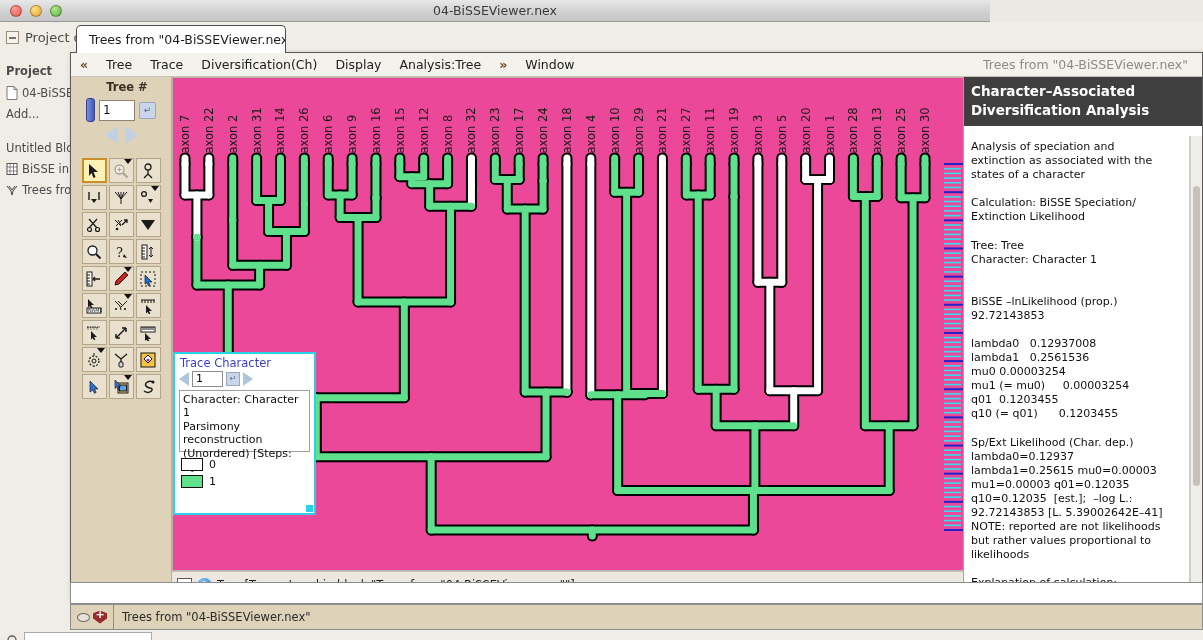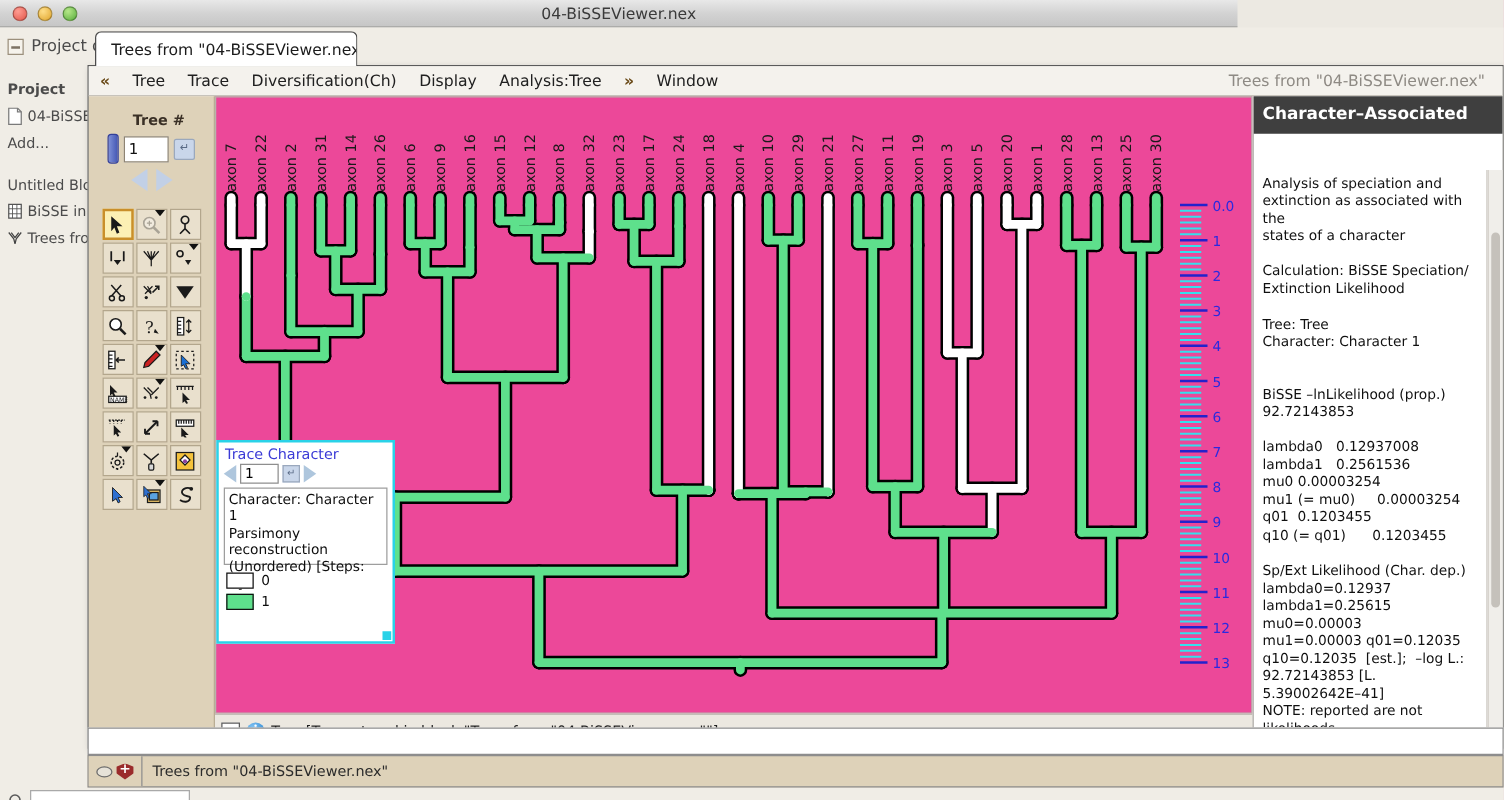--- a/index.html
+++ b/index.html
@@ -77,21 +77,21 @@
   .menubar .mi { padding: 0 9px; line-height: 24px; white-space: nowrap; }
   .menubar .chev { color: #6a4a18; font-weight: bold; }
   .menubar .spacer { flex: 1; }
   .menubar .wintitle { color: #8e8a84; padding-right: 14px; font-size: 12.5px; }
 
   
   .toolcol {
     position: absolute; left: 0; top: 24px; width: 101px; bottom: 0;
     background: #ded2b9; border-right: 1px solid #b9ad94;
   }
-  .treenum-label { text-align: center; font-size: 11.5px; font-weight: bold; color: #3a3026; margin-top: 12px; padding-left: 12px; }
+  .treenum-label { text-align: center; font-size: 11.5px; font-weight: bold; color: #3a3026; margin-top: 3px; padding-left: 12px; }
   .treenum-row { display: flex; align-items: center; justify-content: center; gap: 4px; margin-top: 4px; }
   .tn-bar { width: 9px; height: 24px; border-radius: 3px; background: linear-gradient(to right,#7c8ed6,#4558b5); border: 1px solid #33409a; }
   .tn-field { width: 36px; height: 21px; background: #fff; border: 1px solid #8e8473; font-size: 12px; text-align: left; padding-left: 3px; line-height: 19px; color: #111; }
   .tn-enter { width: 17px; height: 17px; background: #c9d6ea; border: 1px solid #9aa8bd; border-radius: 2px; font-size: 9px; color: #5a6b86; text-align: center; line-height: 15px; }
   .arrows { display: flex; justify-content: center; gap: 7px; margin-top: 4px; }
   .tri { width: 0; height: 0; border-top: 9px solid transparent; border-bottom: 9px solid transparent; }
   .tri.left  { border-right: 13px solid #c2d0e6; }
   .tri.right { border-left: 13px solid #c2d0e6; }
 
   .toolgrid { display: grid; grid-template-columns: repeat(3, 25px); gap: 2px; justify-content: center; margin-top: 14px; }
@@ -120,21 +120,21 @@
     display: flex; align-items: center; gap: 5px; padding-left: 5px;
     font-size: 11.5px; color: #1e1e1e;
   }
   .sb-icon { width: 15px; height: 15px; border: 1px solid #5b5b5b; background: #fff; }
   .sb-info { width: 15px; height: 15px; border-radius: 50%;
      background: radial-gradient(circle at 35% 30%, #86c6f5, #1476c8);
      color: #fff; font-size: 10px; font-weight: bold; text-align: center; line-height: 14px; font-family: "DejaVu Serif", serif; }
 
   
   .infopanel {
-    position: absolute; right: 0; top: 24px; width: 200px; bottom: 0;
+    position: absolute; right: 0; top: 24px; width: 239px; bottom: 0;
     background: #ffffff; border-left: 1px solid #a9a5a0;
   }
   .ip-head {
     background: #3f3f3f; color: #fff; padding: 5px 7px 6px 7px;
     font-size: 13.5px; font-weight: bold; line-height: 1.42;
   }
   .ip-body {
     position: absolute; top: 59px; left: 0; right: 12px; bottom: 16px;
     padding: 4px 6px 4px 7px; font-size: 11px; line-height: 1.28; color: #101010;
     white-space: pre-wrap; overflow: hidden;
@@ -952,20 +952,21 @@
 
     <div class="statusbar">
       <span class="sb-icon"></span>
       <span class="sb-info">i</span>
       <span>Tree   [Trees stored in block "Trees from "04-BiSSEViewer.nex""]</span>
     </div>
 
     <div class="infopanel">
       <div class="ip-head">
         <div>Character–Associated</div>
+        <div>Diversification Analysis</div>
       </div>
       <div class="ip-body">Analysis of speciation and
 extinction as associated with the
 states of a character
 
 Calculation: BiSSE Speciation/
 Extinction Likelihood
 
 Tree: Tree
 Character: Character 1

